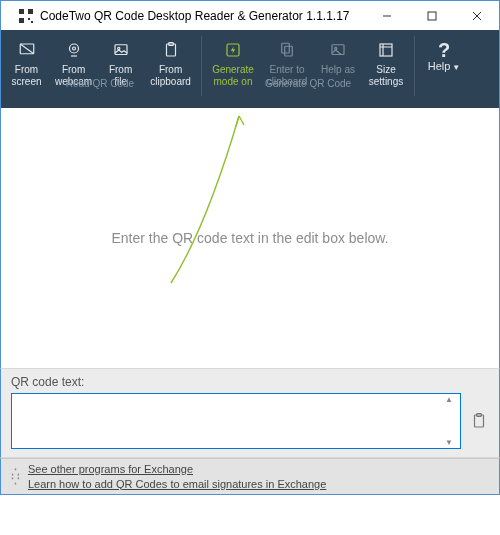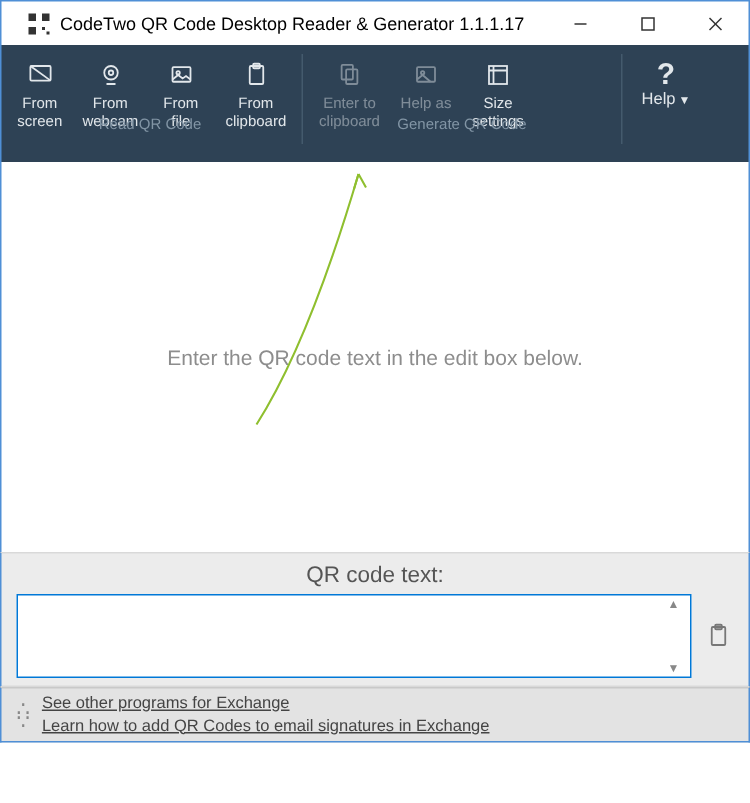--- a/index.html
+++ b/index.html
@@ -44,21 +44,21 @@
     border-left: 1px solid #4f8fd6; border-right: 1px solid #4f8fd6;
     display: flex; align-items: center; justify-content: center;
   }
   .placeholder { color: #8d8d8d; font-size: 14px; }
   .arrow-svg { position: absolute; top: 0; left: 0; }
 
   .bottom-panel {
     background: #ececec; border: 1px solid #d9d9d9; border-left: 1px solid #4f8fd6;
     border-right: 1px solid #4f8fd6; padding: 6px 10px 10px 10px; height: 90px;
   }
-  .panel-label { font-size: 15px; color: #555; margin-bottom: 4px; text-align: center; }
+  .panel-label { font-size: 12px; color: #555; margin-bottom: 4px; }
   .panel-row { display: flex; align-items: stretch; height: 56px; gap: 8px; }
   .ta-wrap { flex: 1; position: relative; }
   .ta {
     width: 100%; height: 100%; resize: none; border: 1px solid #0078d7;
     font-size: 13px; padding: 4px 6px; outline: none; background: #fff;
   }
   .ta-scroll { position: absolute; right: 2px; top: 2px; bottom: 2px; width: 14px; display: flex; flex-direction: column; justify-content: space-between; color: #888; font-size: 8px; }
   .clip-icon { width: 20px; display: flex; align-items: center; justify-content: center; color: #777; }
 
   .footer {
@@ -147,20 +147,30 @@
         </span>
       <span style="white-space:pre">From
 clipboard</span>
     </div>
     <span class="group-caption">Read QR Code</span>
   </div>
 
   <div class="tb-divider"></div>
 
   <div class="tb-group" style="width:208px">
+    <div class="tb-btn wider active">
+      <span class="ico">
+          <svg viewBox="0 0 24 24" fill="none" stroke="#9ec53a" stroke-width="1.6">
+            <rect x="4" y="4" width="16" height="16" rx="2"></rect>
+            <path d="M13 7l-4 6h3l-1 4 4-6h-3z" fill="#9ec53a" stroke="none"></path>
+          </svg>
+        </span>
+      <span style="white-space:pre">Generate
+mode on</span>
+    </div>
     <div class="tb-btn wider dim">
       <span class="ico">
           <svg viewBox="0 0 24 24" fill="none" stroke="#e2e7eb" stroke-width="1.6">
             <rect x="5" y="3" width="10" height="13" rx="1"></rect>
             <rect x="9" y="7" width="10" height="13" rx="1"></rect>
           </svg>
         </span>
       <span style="white-space:pre">Enter to
 clipboard</span>
     </div>

